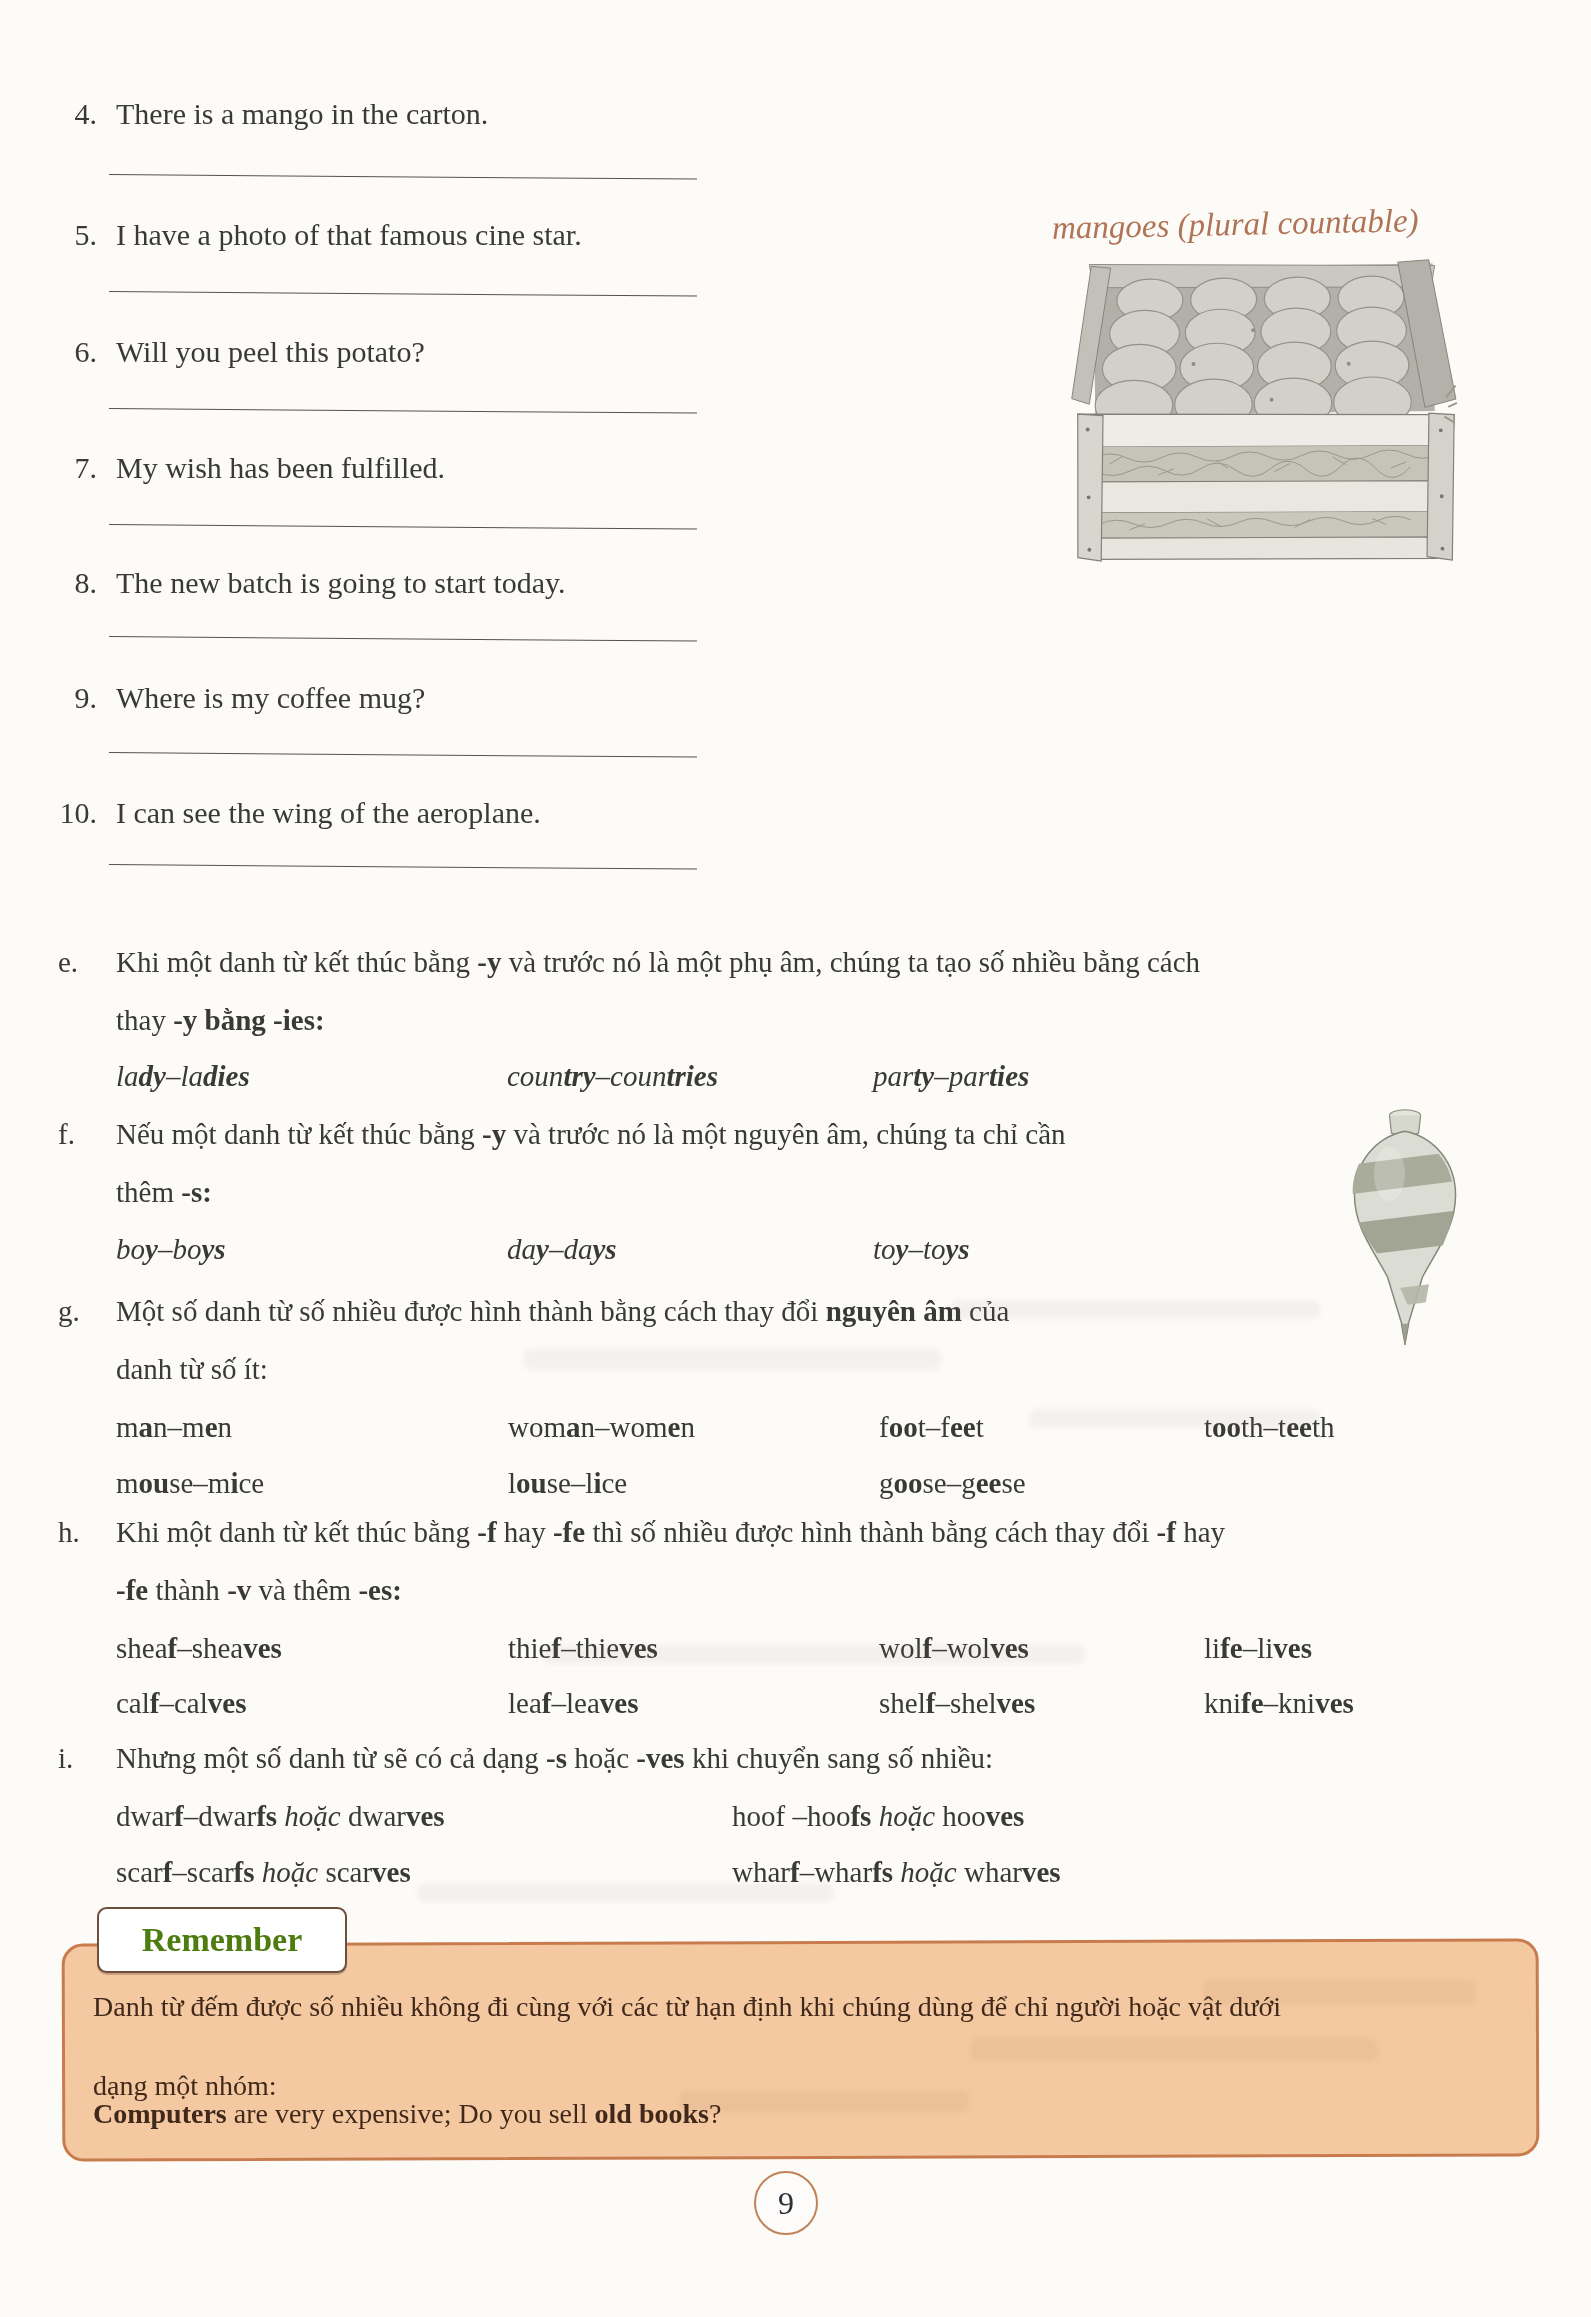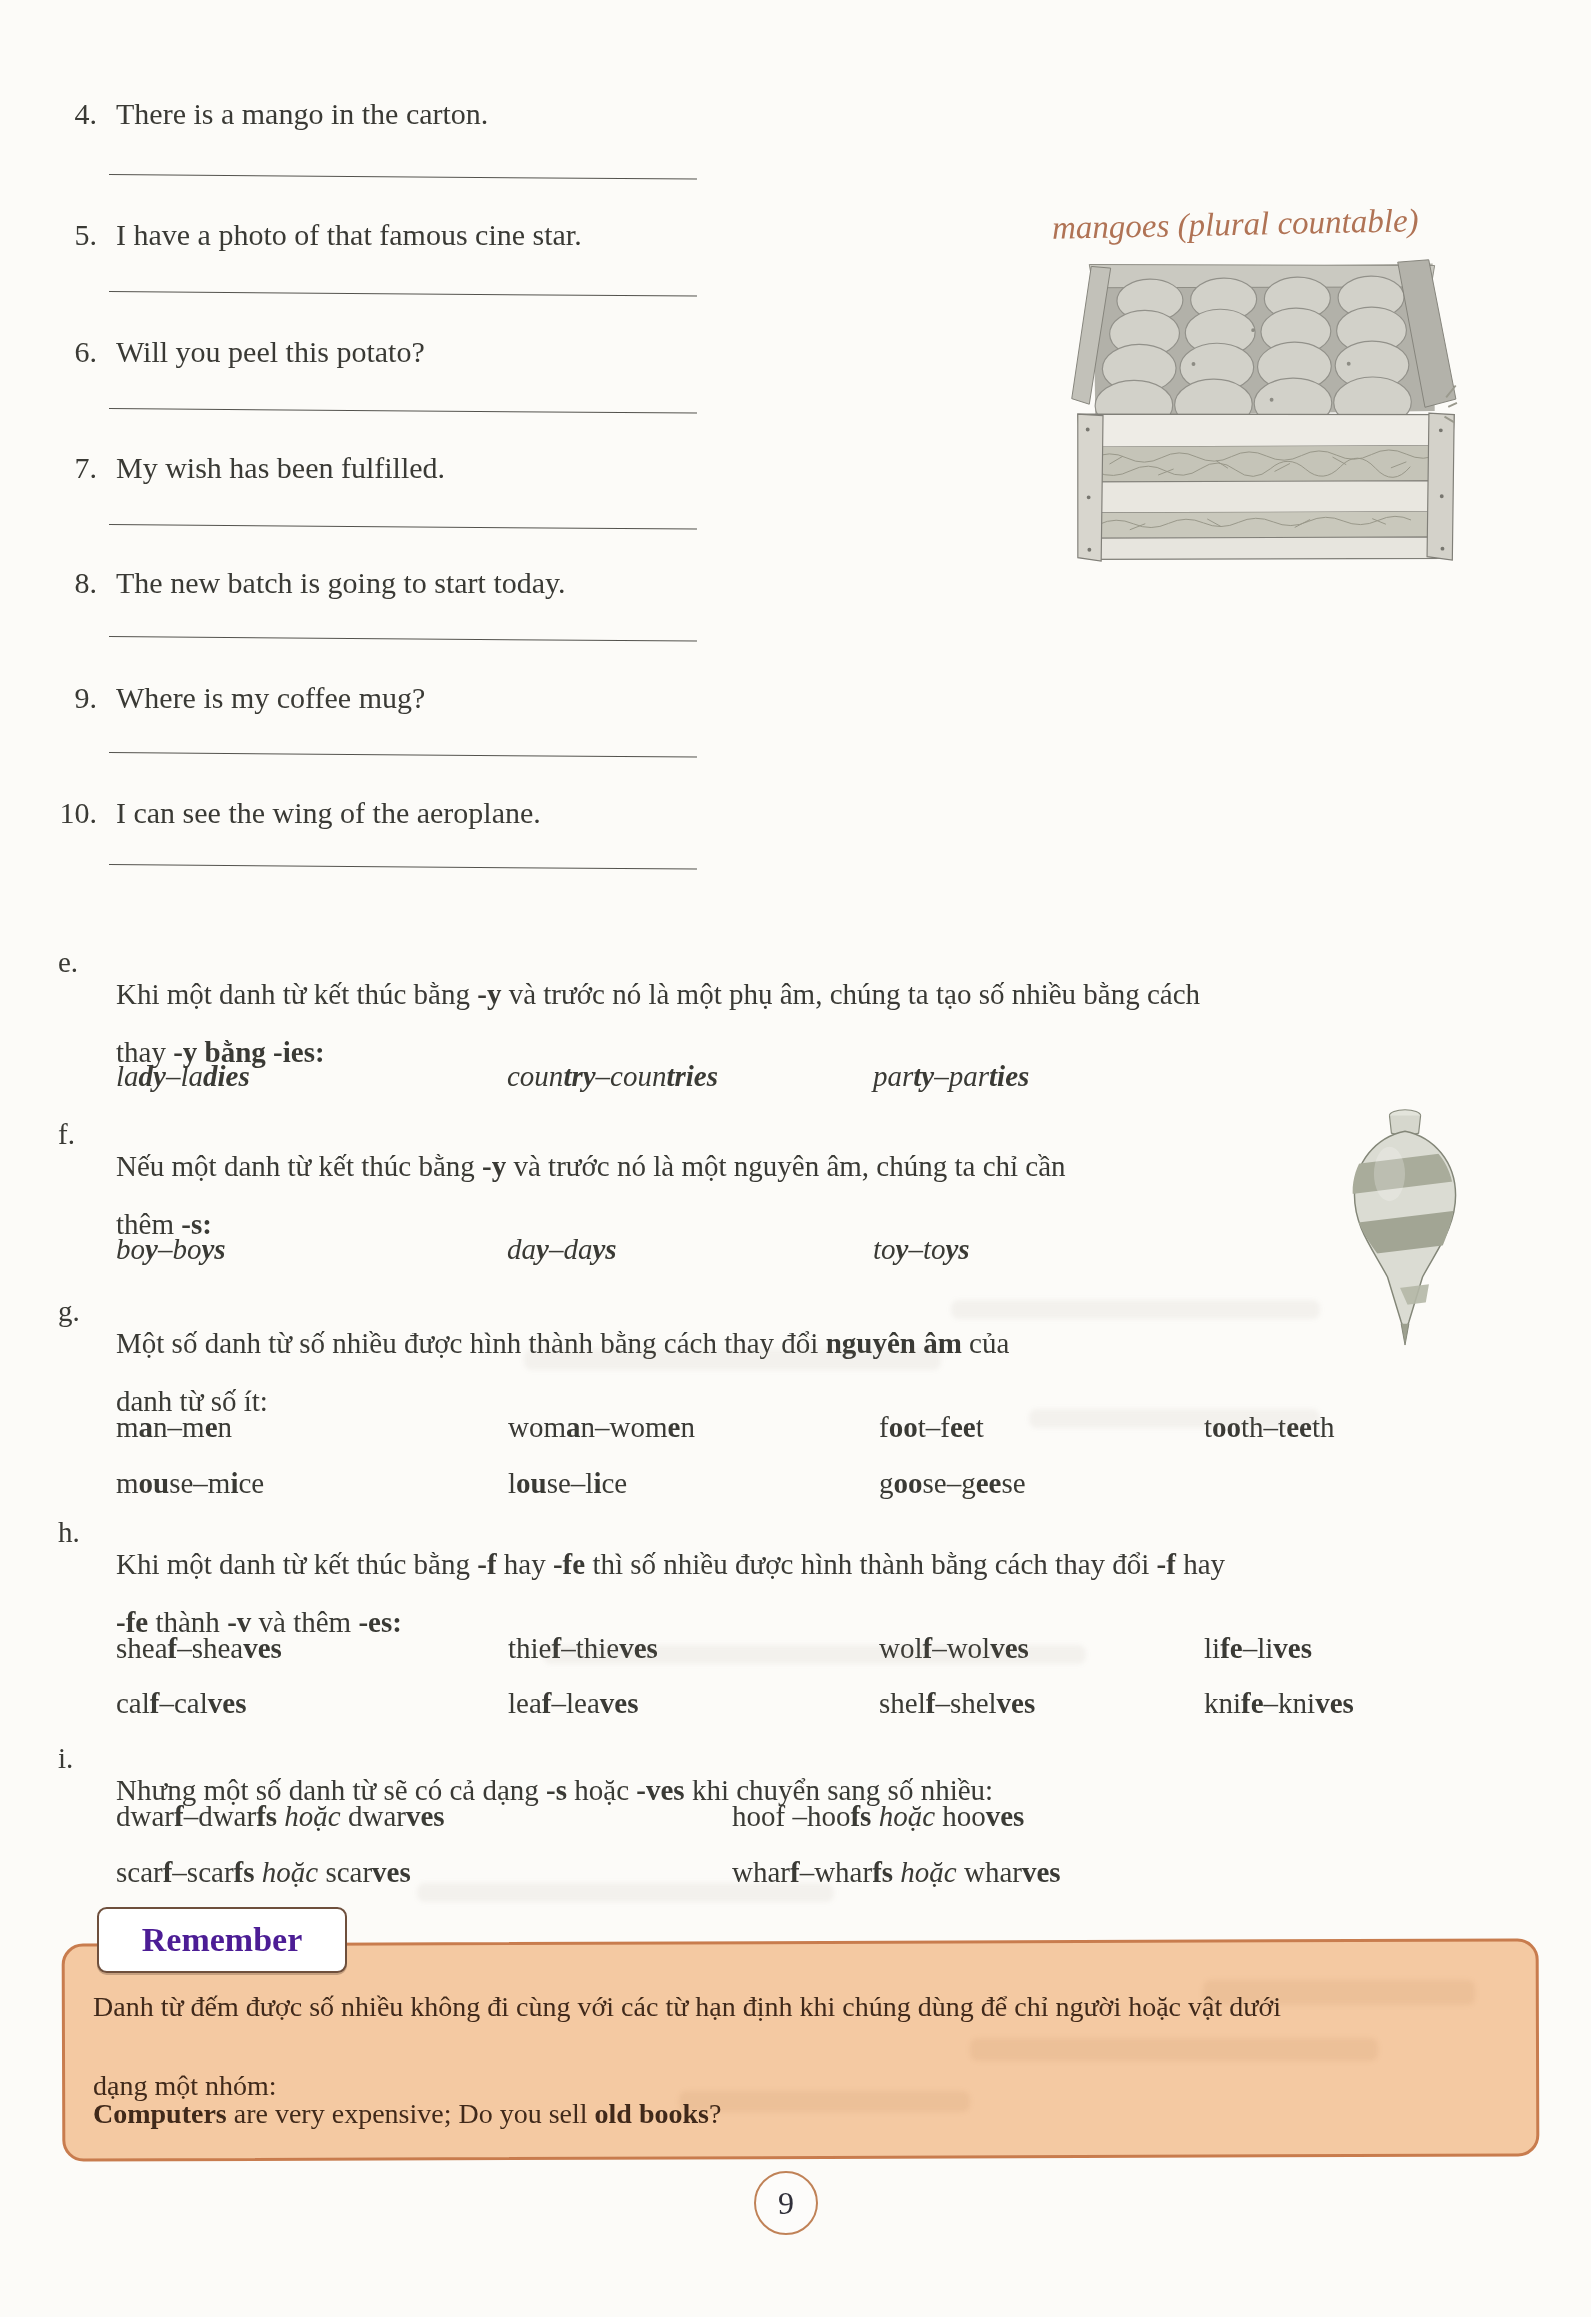--- a/index.html
+++ b/index.html
@@ -25,37 +25,37 @@
     position:absolute;left:1052px;top:206px;
     font-size:33px;font-style:italic;white-space:nowrap;
     transform:rotate(-1.2deg);
   }
   
   .crate-wrap{position:absolute;left:1070px;top:256px;width:388px;height:309px;}
   .top-wrap{position:absolute;left:1333px;top:1102px;width:146px;height:245px;}
   
   .rule{position:absolute;left:0;width:1591px;font-size:29px;}
   .rlabel{position:absolute;left:58px;top:0;}
-  .rline{position:absolute;left:116px;white-space:nowrap;margin-top:32px;}
+  .rline{position:absolute;left:116px;white-space:nowrap;}
   .rl1{top:0;} .rl2{top:58px;}
   .exrow{position:absolute;left:116px;display:grid;white-space:nowrap;}
   .cols3{grid-template-columns:391px 366px auto;font-style:italic;}
   .cols4{grid-template-columns:392px 371px 325px auto;}
   .cols2{grid-template-columns:616px auto;}
   
   .remember-box{
     position:absolute;left:62px;top:1941px;width:1471px;height:212px;
     border:3.4px solid #c87c4e;border-radius:21.3px;background:#f4c9a2;
     transform:rotate(-.2deg);
   }
   .remember-tab{
     position:absolute;left:97px;top:1907px;width:246px;height:62px;
     background:#ffffff;border:2.9px solid #6e4f3c;border-radius:9.7px;
     display:flex;align-items:center;justify-content:center;
-    font-size:34px;font-weight:bold;color:#4c1d95;z-index:2;
+    font-size:34px;font-weight:bold;color:#4d7c0f;z-index:2;
     box-shadow:0 1.9px 0 rgba(110,79,60,.35);
   }
   .rem-line{position:absolute;left:93px;font-size:28px;color:#40291a;white-space:nowrap;z-index:2;}
   .rem-l1{top:1991px;} .rem-l2{top:2046px;margin-top:24px;} .rem-l3{top:2098px;}
   
   .page-num{
     position:absolute;left:754px;top:2171px;width:60px;height:60px;
     border:2.9px solid #c08257;border-radius:50%;
     display:flex;align-items:center;justify-content:center;
     font-size:32px;color:#30303a;background:#fdfcfa;

